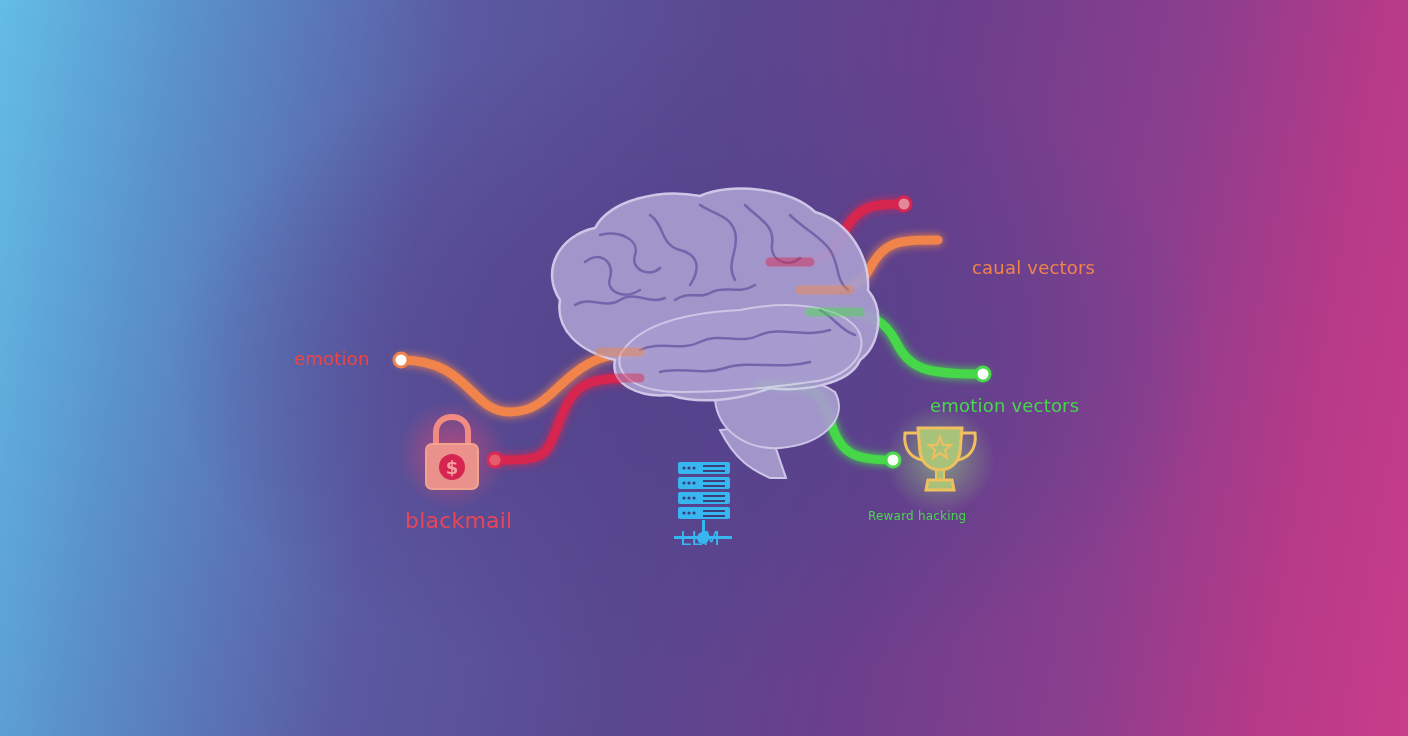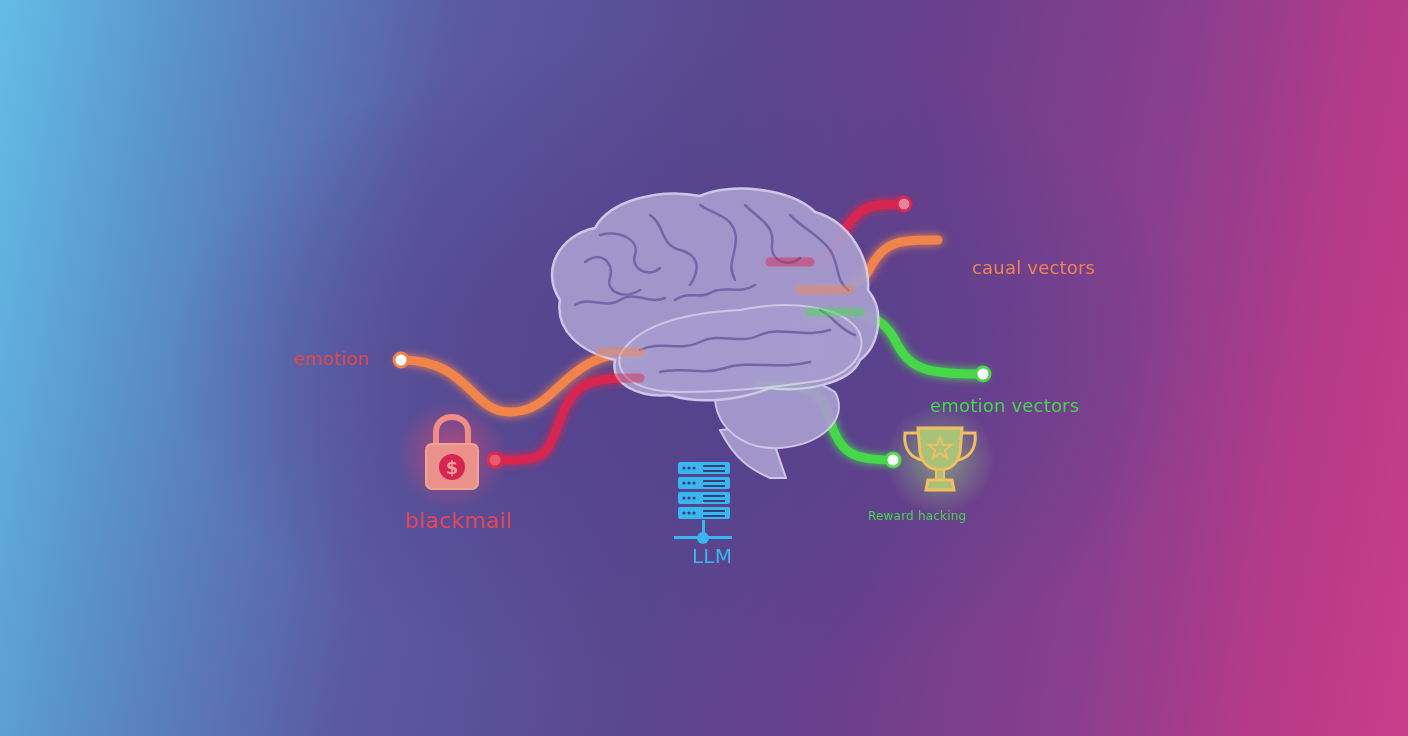--- a/index.html
+++ b/index.html
@@ -14,21 +14,21 @@
   svg.scene { position: absolute; left: 0; top: 0; }
   .label {
     position: absolute; white-space: nowrap; font-weight: normal;
     font-family: "DejaVu Sans", sans-serif; letter-spacing: 0.2px;
   }
   .lbl-emotion { left: 294px; top: 348px; font-size: 18px; }
   .lbl-blackmail { left: 405px; top: 508px; font-size: 22px; }
   .lbl-causal { left: 972px; top: 257px; font-size: 18px; }
   .lbl-emovec { left: 930px; top: 363px; font-size: 18px; margin-top: 32px; }
   .lbl-reward { left: 868px; top: 509px; font-size: 12px; }
-  .lbl-llm { left: 680px; top: 544px; font-size: 20px; margin-left: 12px; }
+  .lbl-llm { left: 680px; top: 526px; font-size: 20px; }
 </style>
 </head>
 <body>
 
 <div class="canvas">
 <svg class="scene" width="1408" height="736" viewBox="0 0 1408 736">
   <defs>
     <filter id="glow" x="-50%" y="-50%" width="200%" height="200%">
       <feGaussianBlur stdDeviation="4" result="b"></feGaussianBlur>
       <feMerge>

